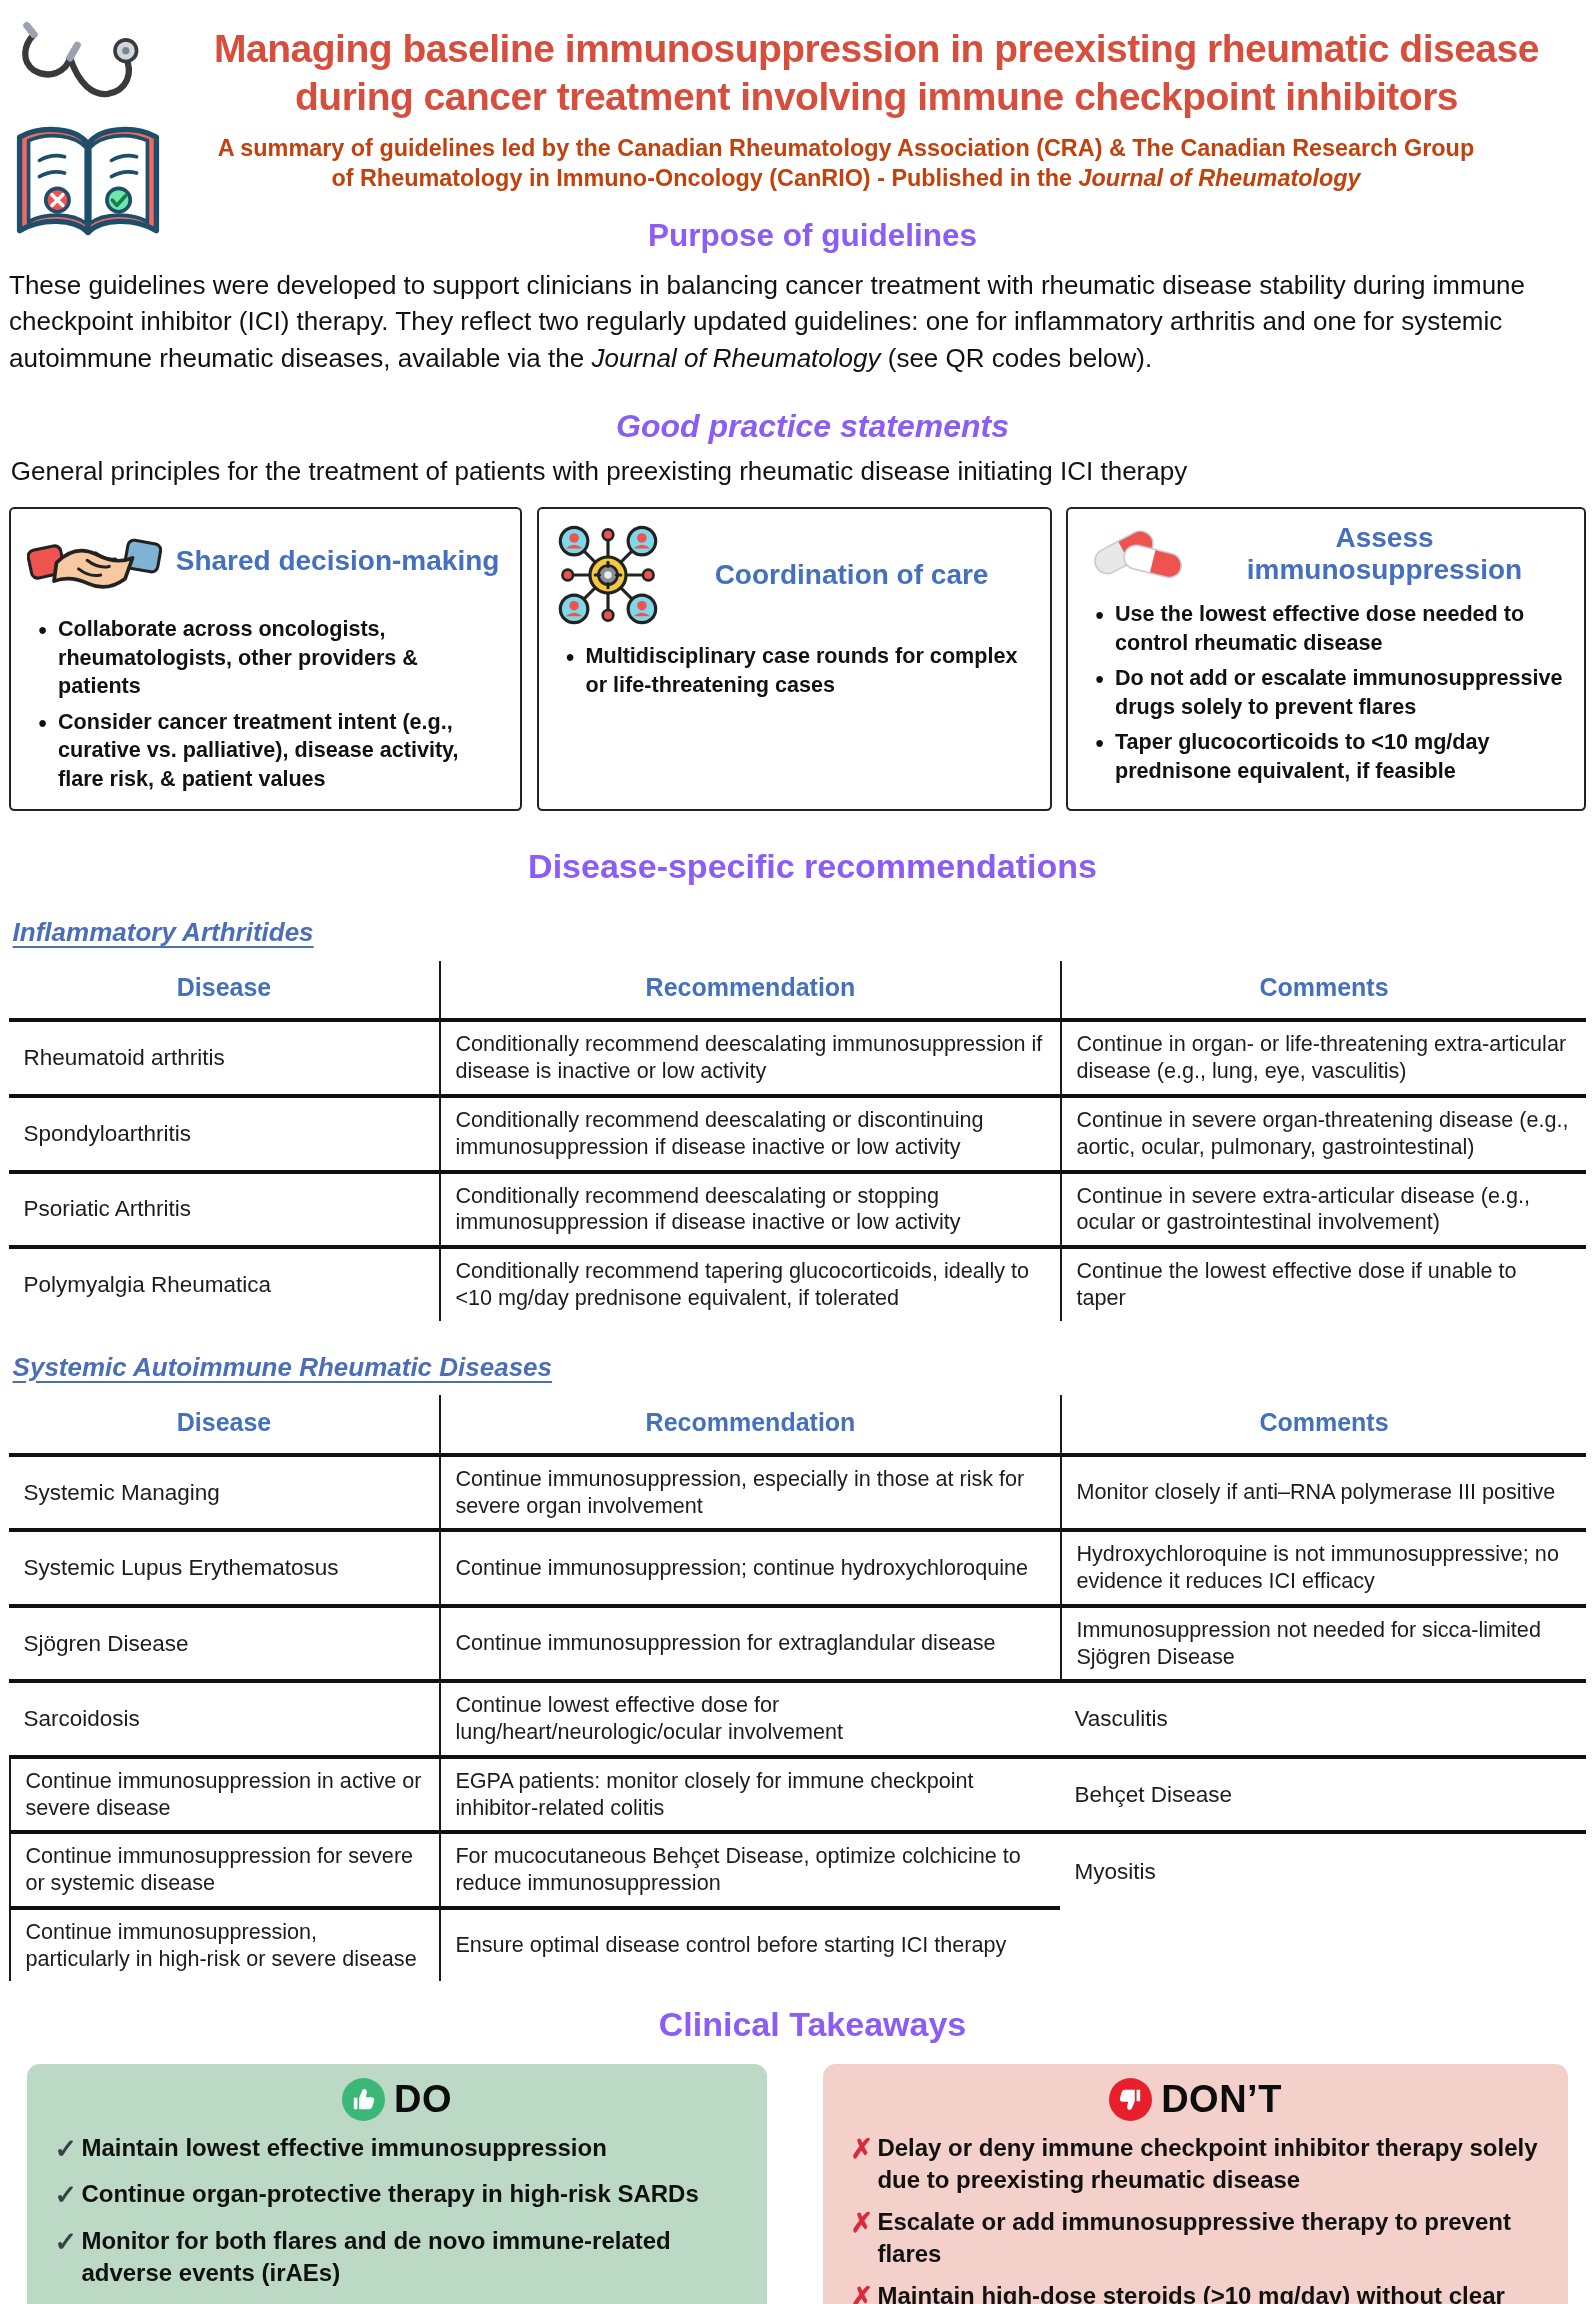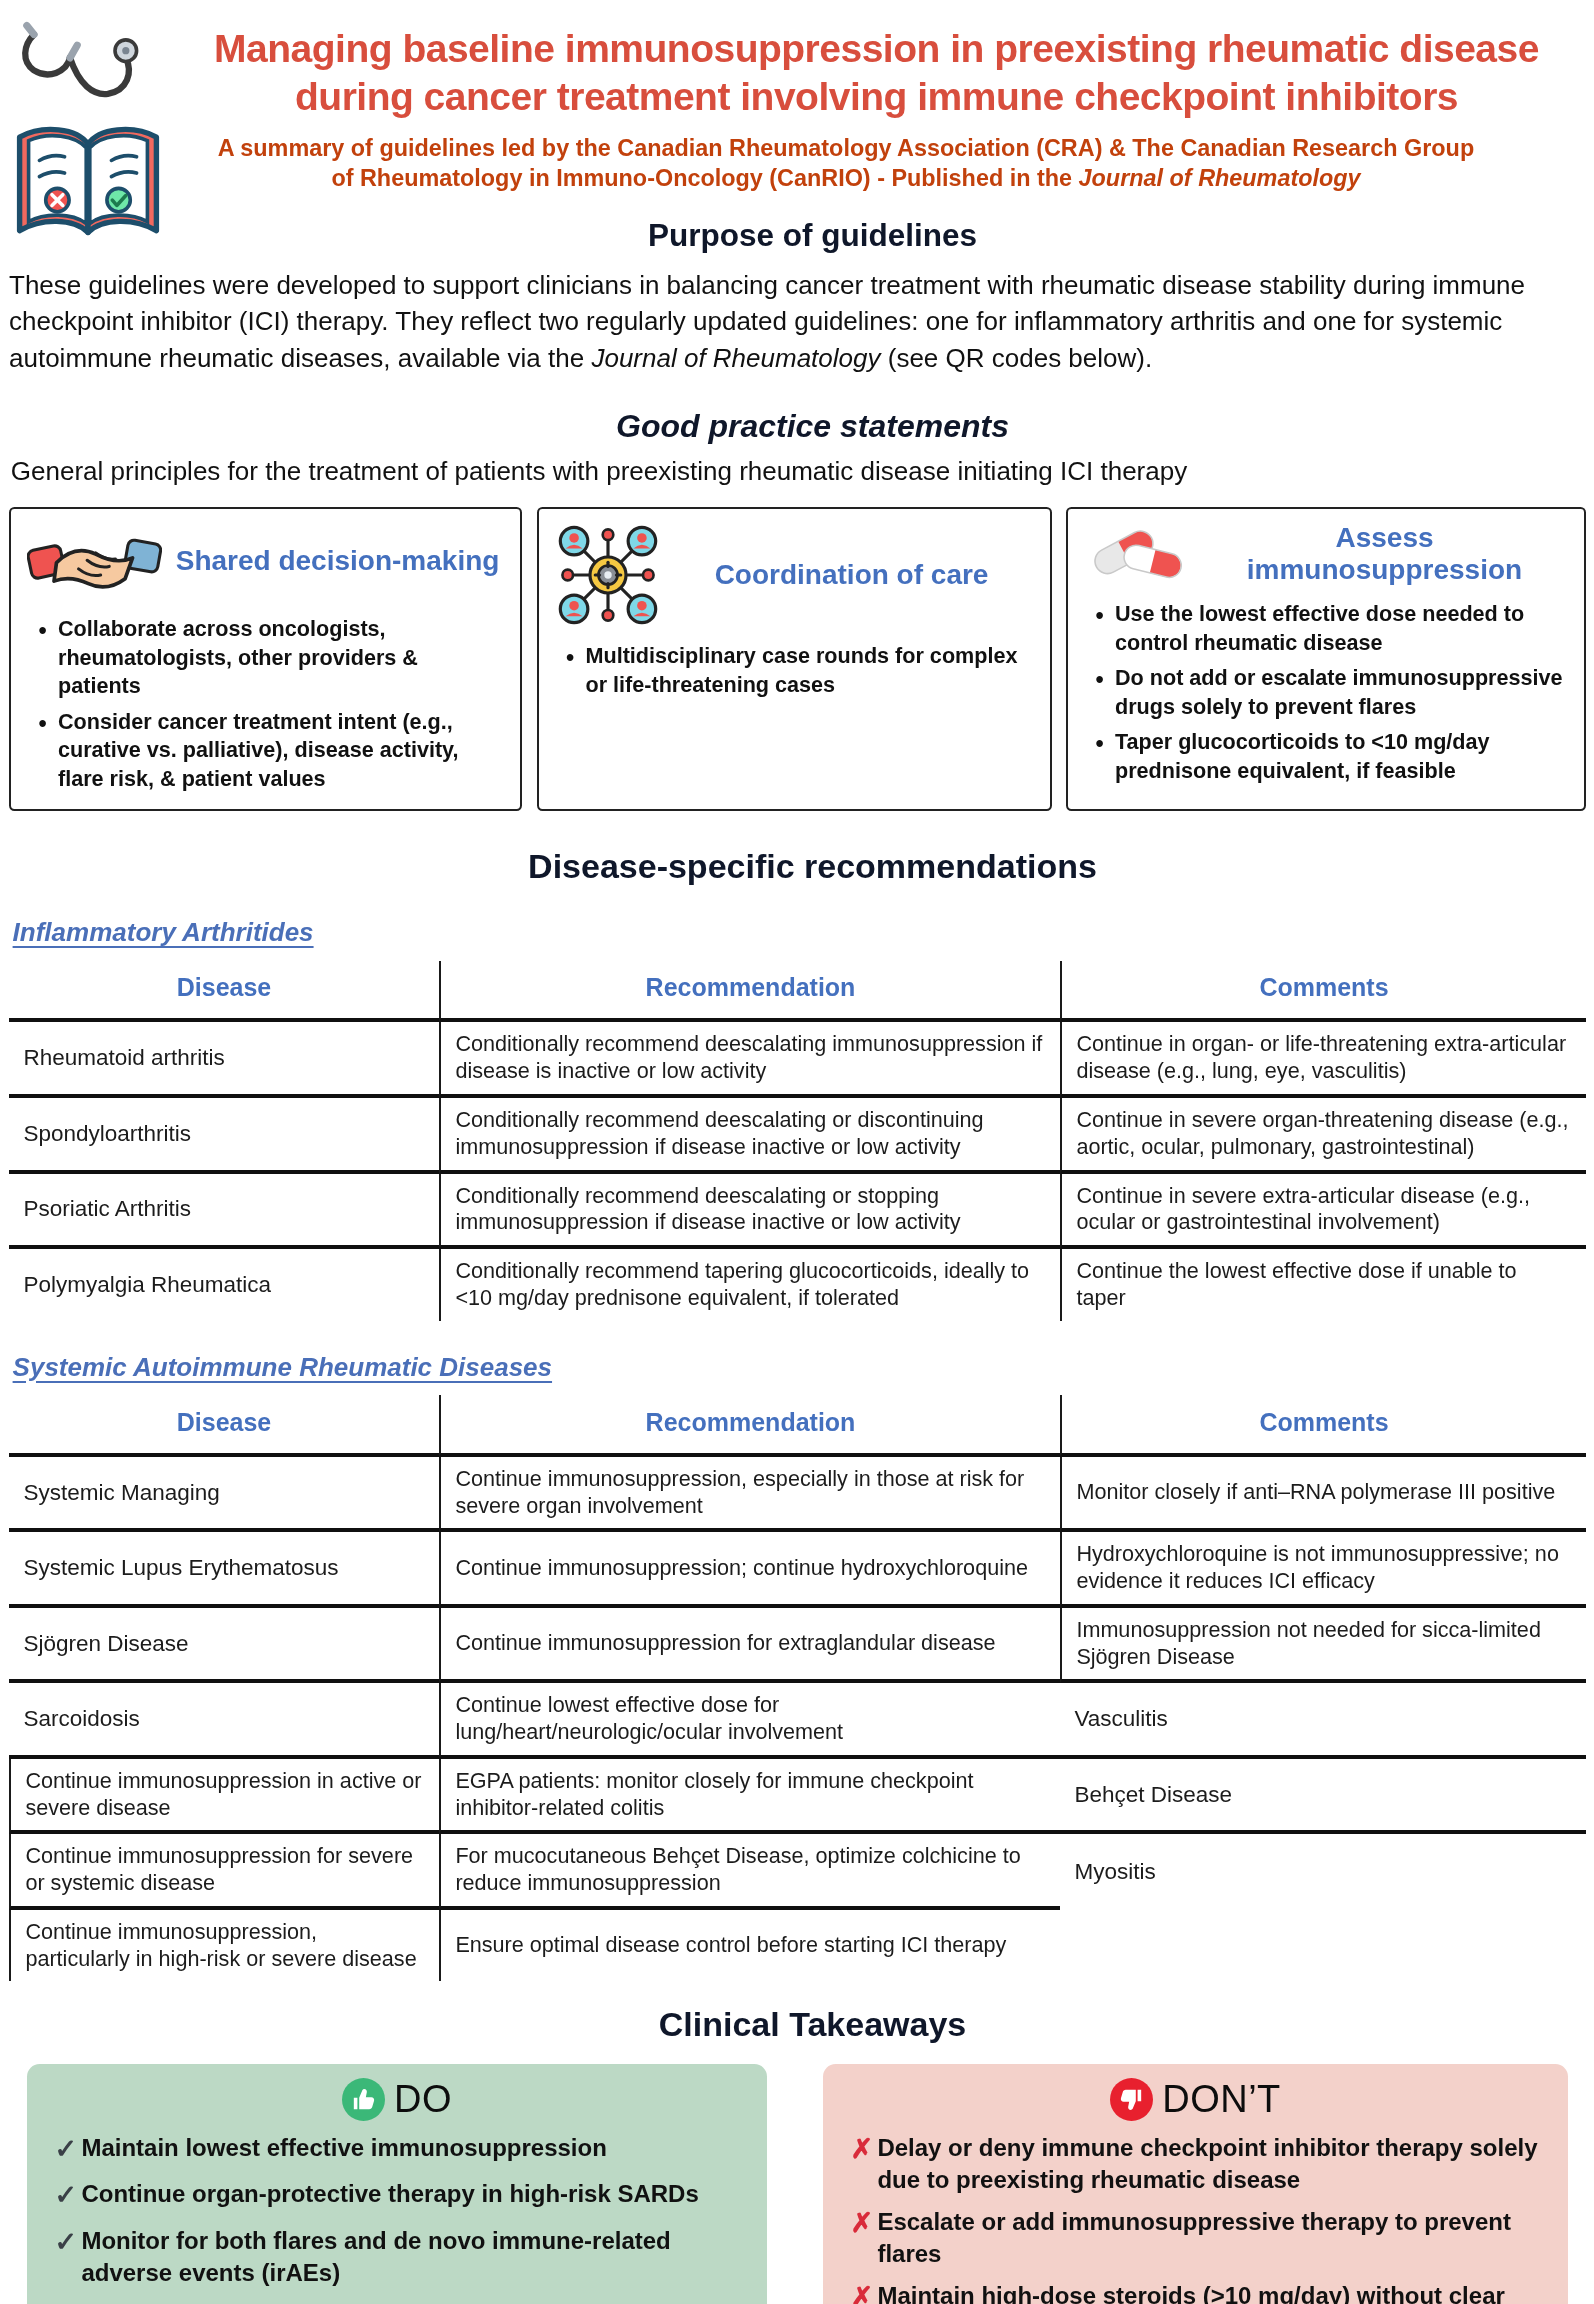--- a/index.html
+++ b/index.html
@@ -7,21 +7,21 @@
         font-family:"Liberation Sans",sans-serif;color:#1a1a1a;}
   
   .hdr{position:relative;padding-top:25px;}
   .hdr-icon{position:absolute;left:7.2px;top:18px;width:162px;height:230px;}
   .title{margin-left:158px;text-align:center;color:#d84e3d;font-weight:bold;
          font-size:39px;line-height:1.22;letter-spacing:-0.5px;}
   .subtitle{margin:12.6px auto 0;margin-left:216px;width:1260px;text-align:center;color:#c2410c;
             font-weight:bold;font-size:23.4px;line-height:1.3;}
   .subtitle .it{font-style:italic;}
   
-  .red-h{color:#0f172a;font-weight:bold;text-align:center;padding-left:30px;}
+  .red-h{color:#8b5cf6;font-weight:bold;text-align:center;padding-left:30px;}
   .h-purpose{font-size:31.5px;margin-top:23.4px;}
   .h-good{font-size:32px;margin-top:31px;font-style:italic;}
   .h-disease{font-size:34px;margin-top:36px;}
   .h-takeaway{font-size:34px;margin-top:23.4px;}
   .para{margin:12.6px 9px 0 9px;font-size:26px;line-height:1.42;color:#111;}
   .para .it{font-style:italic;}
   .gp-sub{margin:10.8px 9px 0 10.8px;font-size:26px;color:#111;}
   
   .cards{display:flex;gap:14.4px;margin:20px 9px 0 9px;align-items:stretch;justify-content:center;}
   .card{background:#fff;border:2.7px solid #222;border-radius:5.4px;padding:12.6px 16px 16px;box-sizing:border-box;}
@@ -46,21 +46,21 @@
                    display:flex;align-items:center;box-sizing:border-box;min-height:65px;}
   .rec-table .c1{font-size:22.5px;}
   .rec-table .vb{border-left:2.7px solid #1a1a1a;}
   .rec-table .hb{border-bottom:4.5px solid #101010;}
   
   .boxes{display:flex;gap:56px;margin:20px 27px 0 27px;align-items:flex-start;}
   .tbox{border-radius:12.6px;padding:14.4px 23.4px 20px;box-sizing:border-box;}
   .do-box{width:740px;background:#bcd9c5;}
   .dont-box{width:745px;background:#f3d1ca;}
   .tbox-head{display:flex;align-items:center;justify-content:center;gap:9px;}
-  .tbox-title{font-size:38px;font-weight:normal;color:#0d0d0d;letter-spacing:0.5px;}
+  .tbox-title{font-size:38px;font-weight:bold;color:#0d0d0d;letter-spacing:0.5px;}
   .tbox .li{font-size:24px;margin-top:10.8px;}
 </style>
 </head>
 <body>
 
 <div id="page">
 
   <div class="hdr">
     <svg class="hdr-icon" viewBox="0 0 180 255">
 

